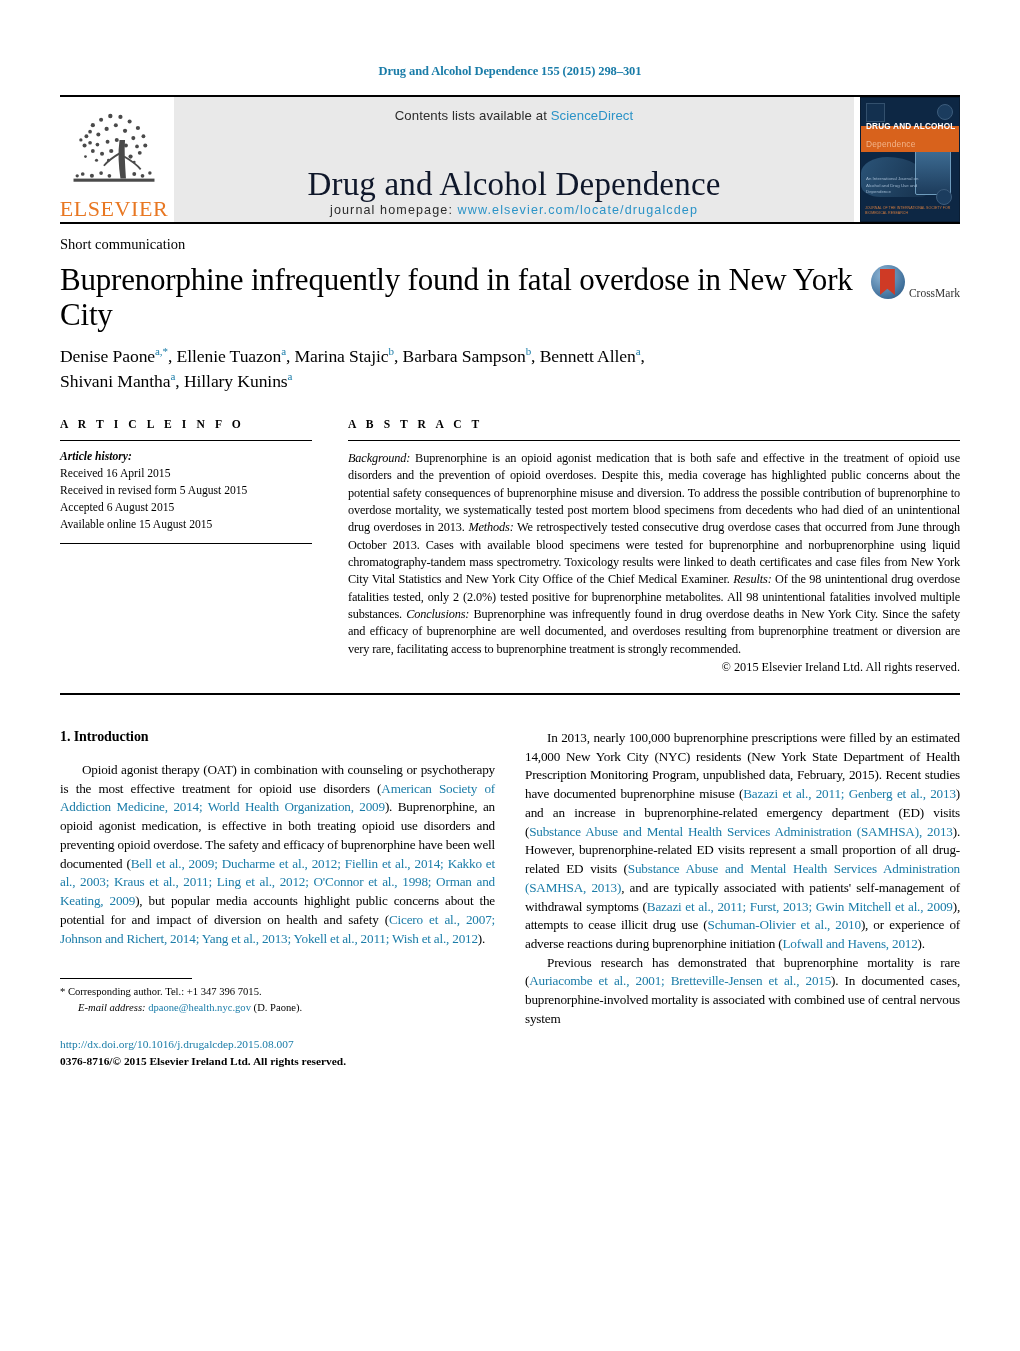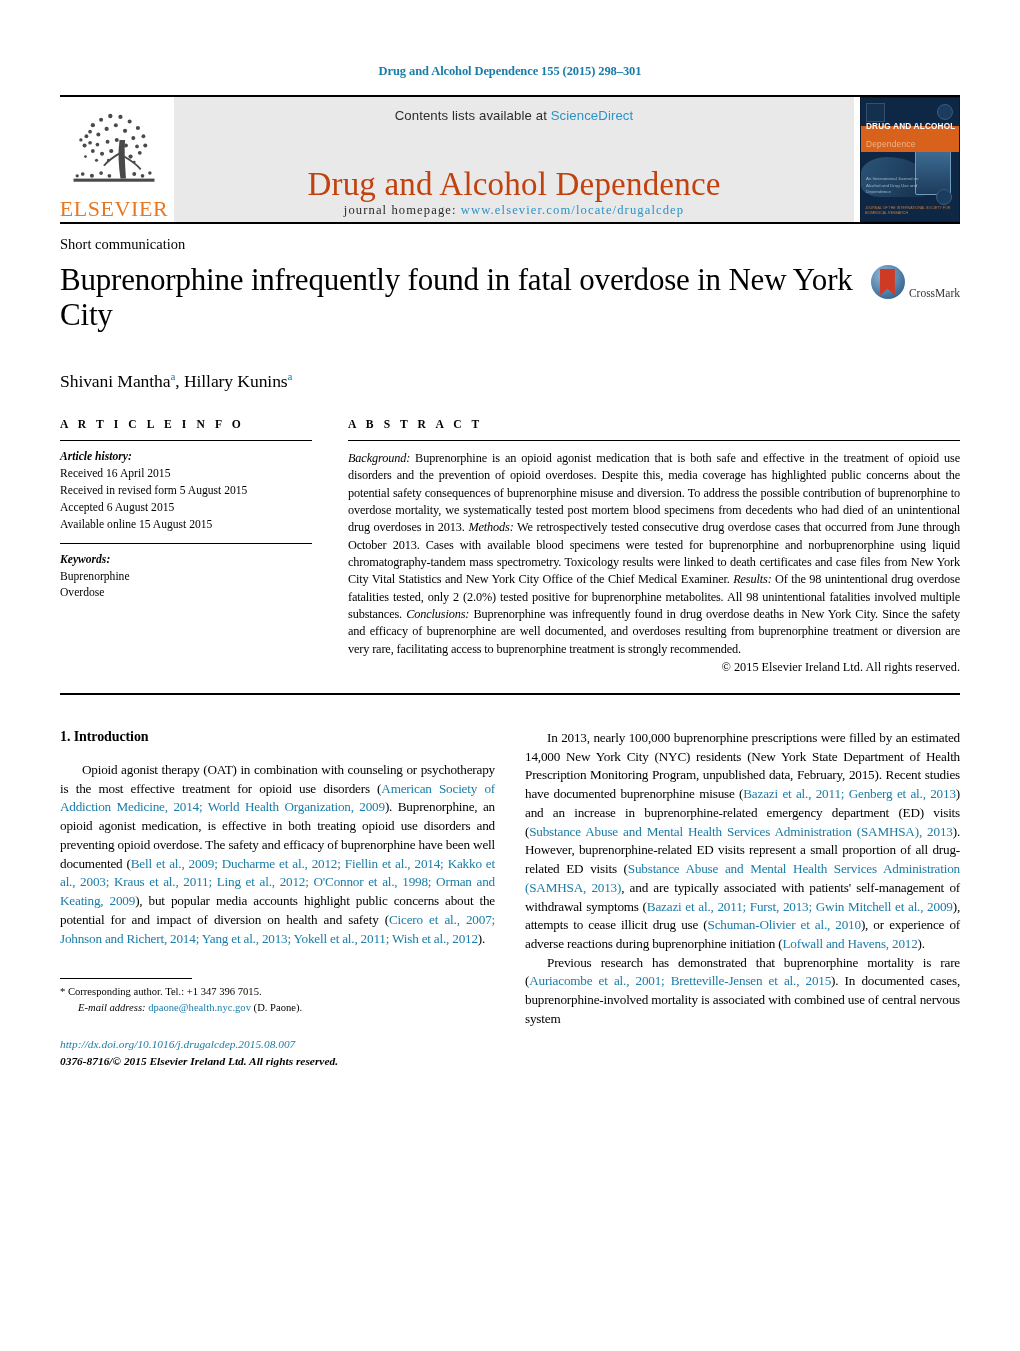--- a/index.html
+++ b/index.html
@@ -46,24 +46,24 @@
     padding: 11px 0 12px 0;
     margin: 0 6px;
   }
   .contents-line {
     font-family: "Liberation Sans", sans-serif;
     font-size: 13.2px; color: #2b2b2b; letter-spacing: 0.1px;
   }
   .contents-line .sd { color: #2b93c7; }
   .journal-name {
     font-family: "Liberation Serif", serif;
-    font-size: 33px; color: #c2410c; letter-spacing: 0.2px; margin-top: 43px;
+    font-size: 33px; color: #0f172a; letter-spacing: 0.2px; margin-top: 43px;
   }
   .homepage-line {
-    font-family: Liberation Serif, serif;
+    font-family: Liberation Sans, sans-serif;
     font-size: 12.6px; color: #2b2b2b; letter-spacing: 1.1px;
   }
   .homepage-line .url { color: #2b93c7; }
   .cover {
     width: 100px; flex: 0 0 100px; height: 125px;
     background: #0d2744; position: relative; overflow: hidden;
     border: 1px solid #0a1d33;
   }
   .cover-band {
     position: absolute; left: 0; right: 0; top: 28px; height: 26px;
@@ -186,21 +186,21 @@
   a, .ref { color: #1a7ca8; text-decoration: none; margin-top: 35px; }
 
   
   .footnote-area { padding-top: 30px; }
   .fn-rule { width: 132px; border-top: 1.4px solid #000; margin-bottom: 5px; }
   .fn {
     font-size: 10.6px; line-height: 1.5; padding-left: 10px;
     text-indent: -10px;
   }
   .fn .ital { font-style: italic; }
-  .doi-block { padding-top: 20px; font-size: 11.4px; line-height: 1.45; font-style: italic; }
+  .doi-block { padding-top: 20px; font-size: 11.4px; line-height: 1.45; }
   .doi-block .doi { color: #1a7ca8; }
   .doi-block .issn { font-weight: bold; }
 </style>
 </head>
 <body>
 
 <div class="page">
 
   <div class="runhead">Drug and Alcohol Dependence 155 (2015) 298–301</div>
 
@@ -299,21 +299,21 @@
 
   <div class="title-row">
     <h1 class="title">Buprenorphine infrequently found in fatal overdose in New York City</h1>
     <div class="crossmark">
       <span class="cm-badge"></span>
       <span class="cm-text">CrossMark</span>
     </div>
   </div>
 
   <div class="authors">
-    <br><span id="authors-l2"><span>Shivani Mantha</span><sup>a</sup>, <span>Hillary Kunins</span><sup>a</sup></span>
+    <span id="authors-l1"><span>Denise Paone</span><sup>a,*</sup>, <span>Ellenie Tuazon</span><sup>a</sup>, <span>Marina Stajic</span><sup>b</sup>, <span>Barbara Sampson</span><sup>b</sup>, <span>Bennett Allen</span><sup>a</sup>,</span><br><span id="authors-l2"><span>Shivani Mantha</span><sup>a</sup>, <span>Hillary Kunins</span><sup>a</sup></span>
   </div>
 
   <div class="affils">
   </div>
 
   <div class="absblock">
 
     <div class="col-info">
       <div class="sechead">A R T I C L E    I N F O</div>
       <div class="sline"></div>
@@ -321,27 +321,20 @@
         <div class="ital">Article history:</div>
         <div id="history-list">
             <div>Received 16 April 2015</div>
             <div>Received in revised form 5 August 2015</div>
             <div>Accepted 6 August 2015</div>
             <div>Available online 15 August 2015</div>
           </div>
       </div>
       <div class="info-gap"></div>
       <div class="sline"></div>
-      <div class="info-body">
-        <div class="ital">Keywords:</div>
-        <div id="keywords-list">
-            <div>Buprenorphine</div>
-            <div>Overdose</div>
-          </div>
-      </div>
     </div>
 
     <div class="col-abs">
       <div class="sechead">A B S T R A C T</div>
       <div class="sline"></div>
       <div class="abs-body" id="abstract-body"><span><span class="lbl">Background:</span><span> Buprenorphine is an opioid agonist medication that is both safe and effective in the treatment of opioid use disorders and the prevention of opioid overdoses. Despite this, media coverage has highlighted public concerns about the potential safety consequences of buprenorphine misuse and diversion. To address the possible contribution of buprenorphine to overdose mortality, we systematically tested post mortem blood specimens from decedents who had died of an unintentional drug overdoses in 2013.</span></span> <span><span class="lbl">Methods:</span><span> We retrospectively tested consecutive drug overdose cases that occurred from June through October 2013. Cases with available blood specimens were tested for buprenorphine and norbuprenorphine using liquid chromatography-tandem mass spectrometry. Toxicology results were linked to death certificates and case files from New York City Vital Statistics and New York City Office of the Chief Medical Examiner.</span></span> <span><span class="lbl">Results:</span><span> Of the 98 unintentional drug overdose fatalities tested, only 2 (2.0%) tested positive for buprenorphine metabolites. All 98 unintentional fatalities involved multiple substances.</span></span> <span><span class="lbl">Conclusions:</span><span> Buprenorphine was infrequently found in drug overdose deaths in New York City. Since the safety and efficacy of buprenorphine are well documented, and overdoses resulting from buprenorphine treatment or diversion are very rare, facilitating access to buprenorphine treatment is strongly recommended.</span></span> </div>
       <div class="copyline">© 2015 Elsevier Ireland Ltd. All rights reserved.</div>
     </div>
   </div>
 

